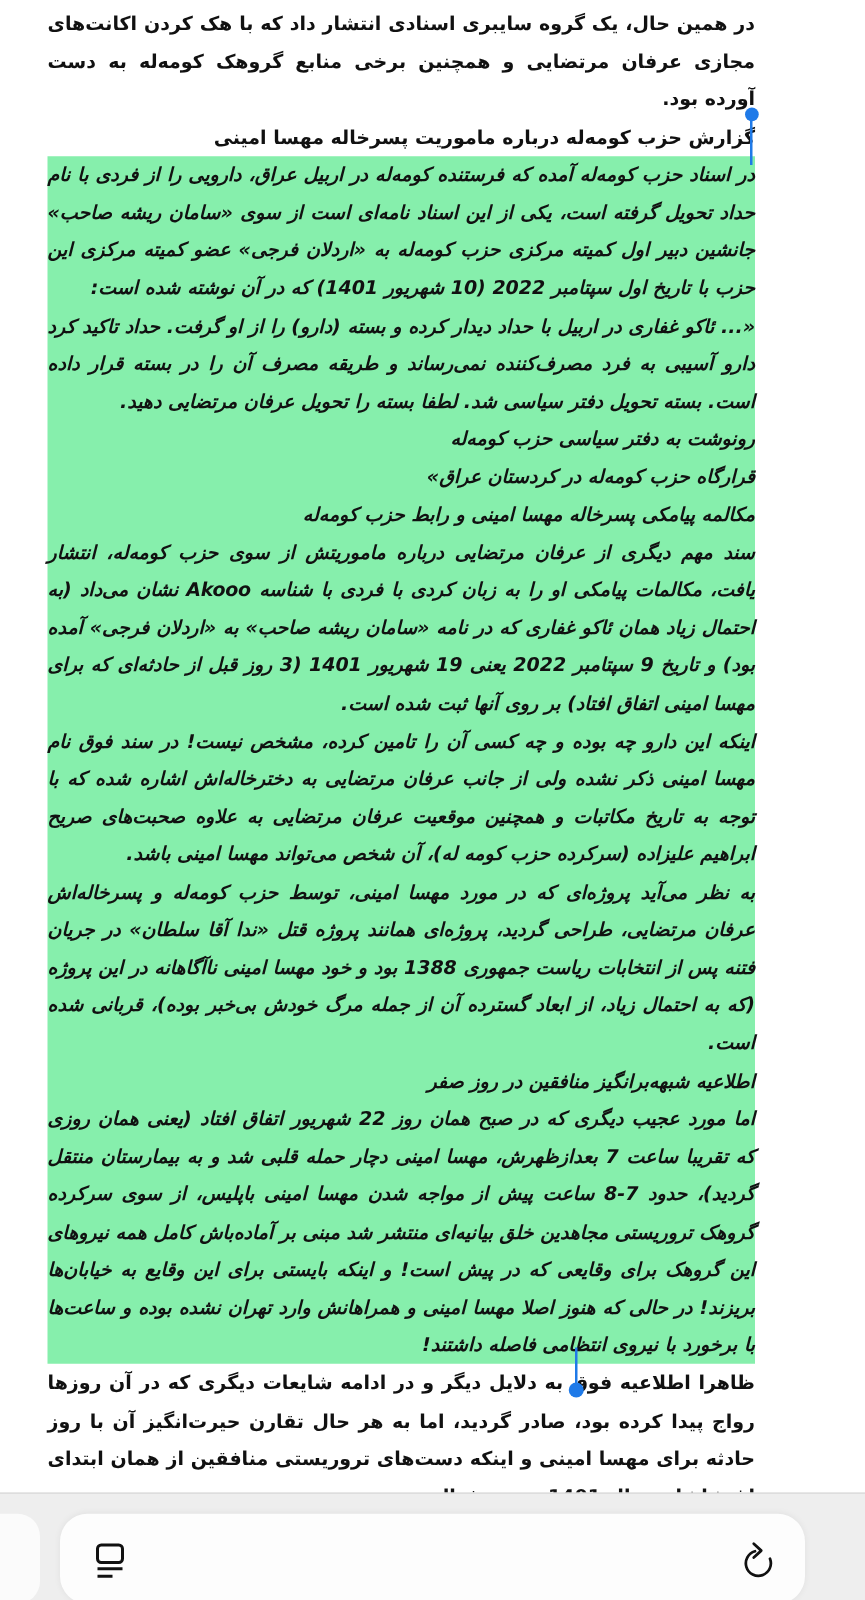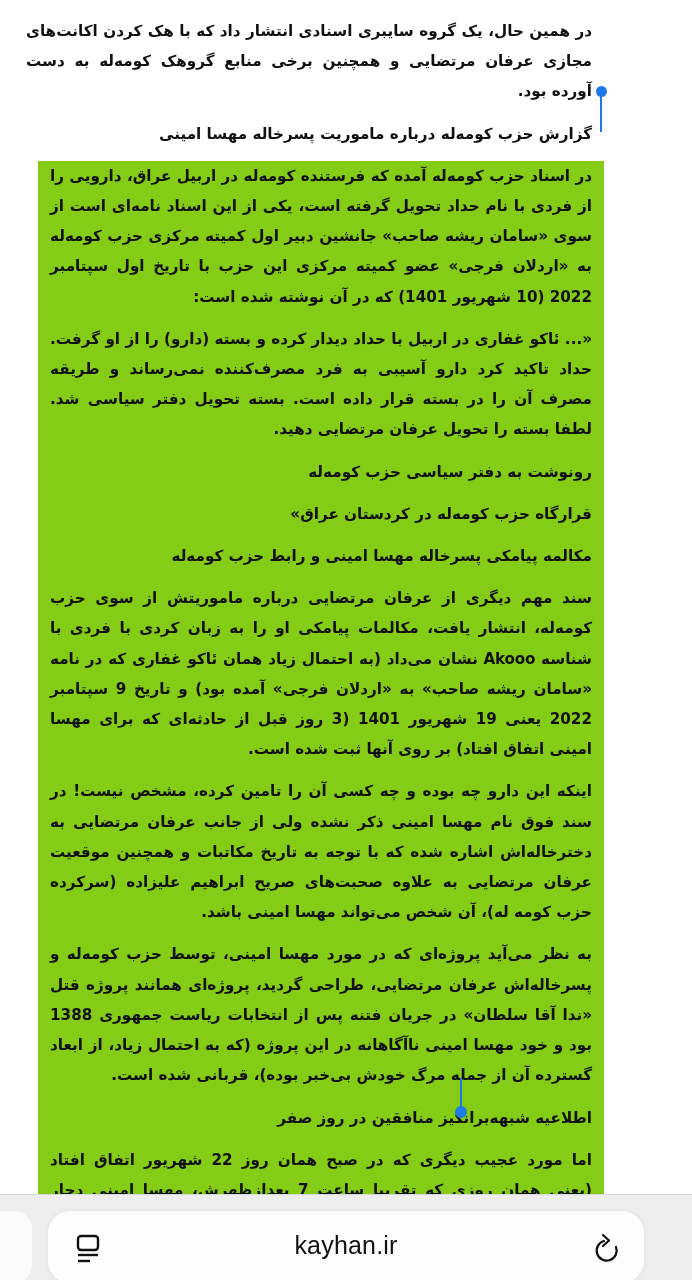--- a/index.html
+++ b/index.html
@@ -8,25 +8,26 @@
     background:#ffffff;
     font-family:"DejaVu Sans", "Liberation Sans", sans-serif;
     color:#111;
   }
   .article {
     position:absolute; left:38px; top:4px; width:566px;
     direction:rtl; text-align:justify;
     font-size:15.2px; font-weight:bold; line-height:30.2px;
     letter-spacing:-0.2px;
   }
-  .article p { margin:12px; }
+  .article p { margin:0; }
   .lead { width:566px; }
   .sel-block {
-    background:#84cc16;
+    background:#86efac;
     margin-left:0;
+    font-style:italic;
   }
   .sel-block p { }
   .caret-start {
     position:absolute; left:600px; top:88px; width:2px; height:44px; background:#1f7ae8;
   }
   .caret-start-dot {
     position:absolute; left:596px; top:86px; width:11px; height:11px; border-radius:50%; background:#1f7ae8;
   }
   .caret-end {
     position:absolute; left:460px; top:1078px; width:2px; height:34px; background:#1f7ae8;
@@ -83,19 +84,18 @@
 <div class="caret-end-dot"></div>
 
 <div class="bottom-bar">
   <div class="tab-stub"></div>
   <div class="url-pill">
     <svg class="reader-icon" viewBox="0 0 30 32">
       <rect x="4" y="3" width="20" height="14" rx="3" fill="none" stroke="#111" stroke-width="2.4"></rect>
       <line x1="4" y1="22" x2="24" y2="22" stroke="#111" stroke-width="2.4"></line>
       <line x1="4" y1="28" x2="16" y2="28" stroke="#111" stroke-width="2.4"></line>
     </svg>
-    <div class="url-text">kayhan.ir</div>
     <svg class="reload-icon" viewBox="0 0 30 34">
       <path d="M12 10 A10 10 0 1 0 24 16" fill="none" stroke="#111" stroke-width="2.2" stroke-linecap="round"></path>
       <path d="M11 4 L17 9.5 L11 15" fill="none" stroke="#111" stroke-width="2.2" stroke-linecap="round" stroke-linejoin="round"></path>
     </svg>
   </div>
 </div>
 
 </body></html>

